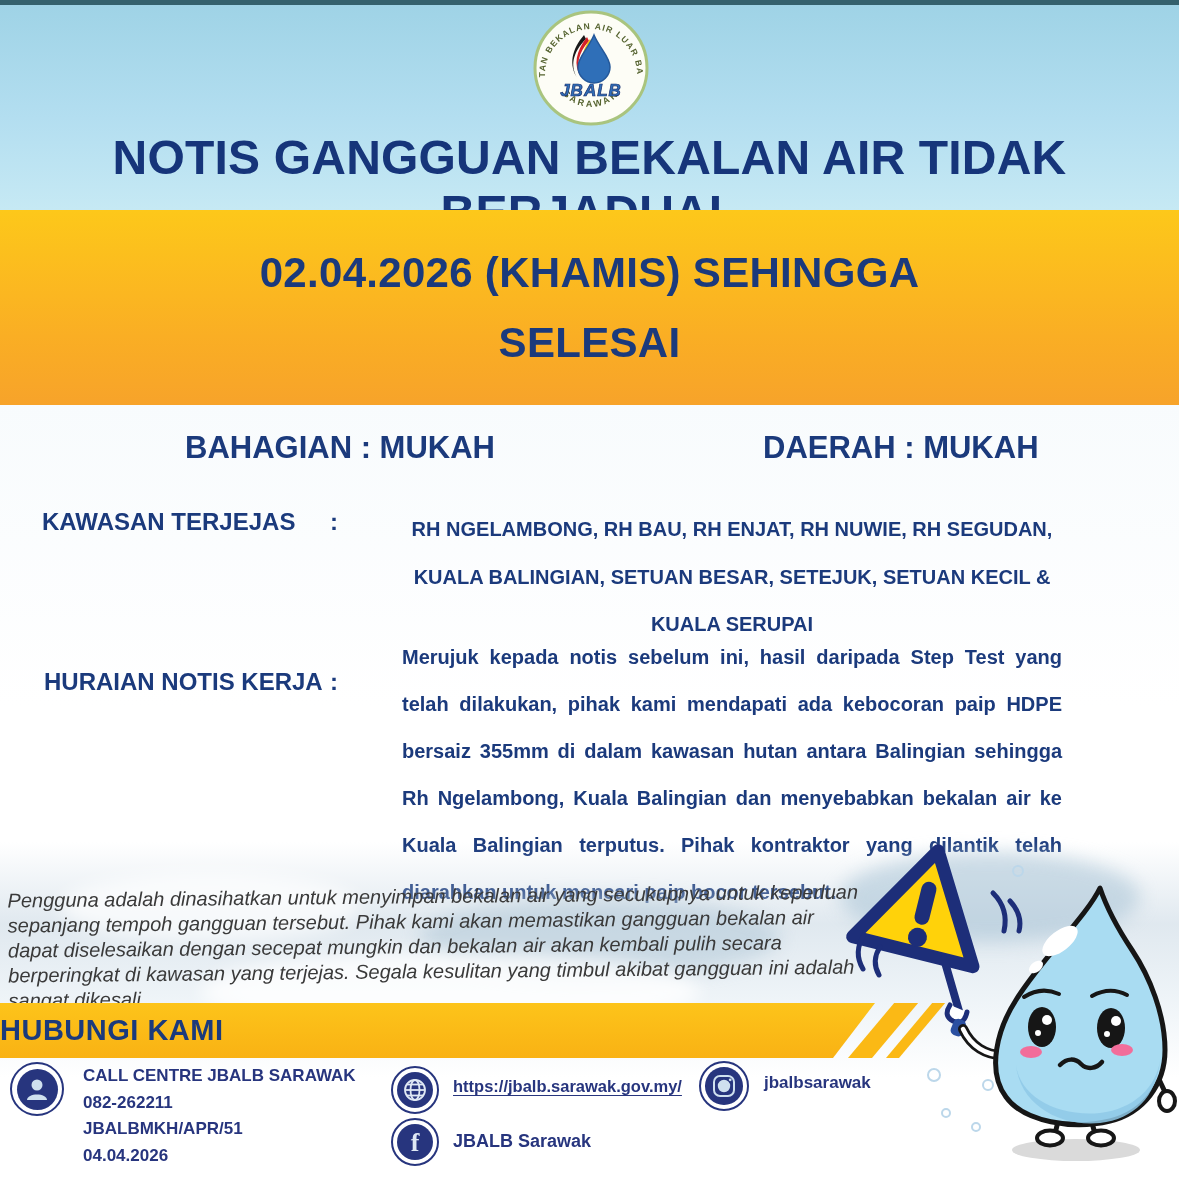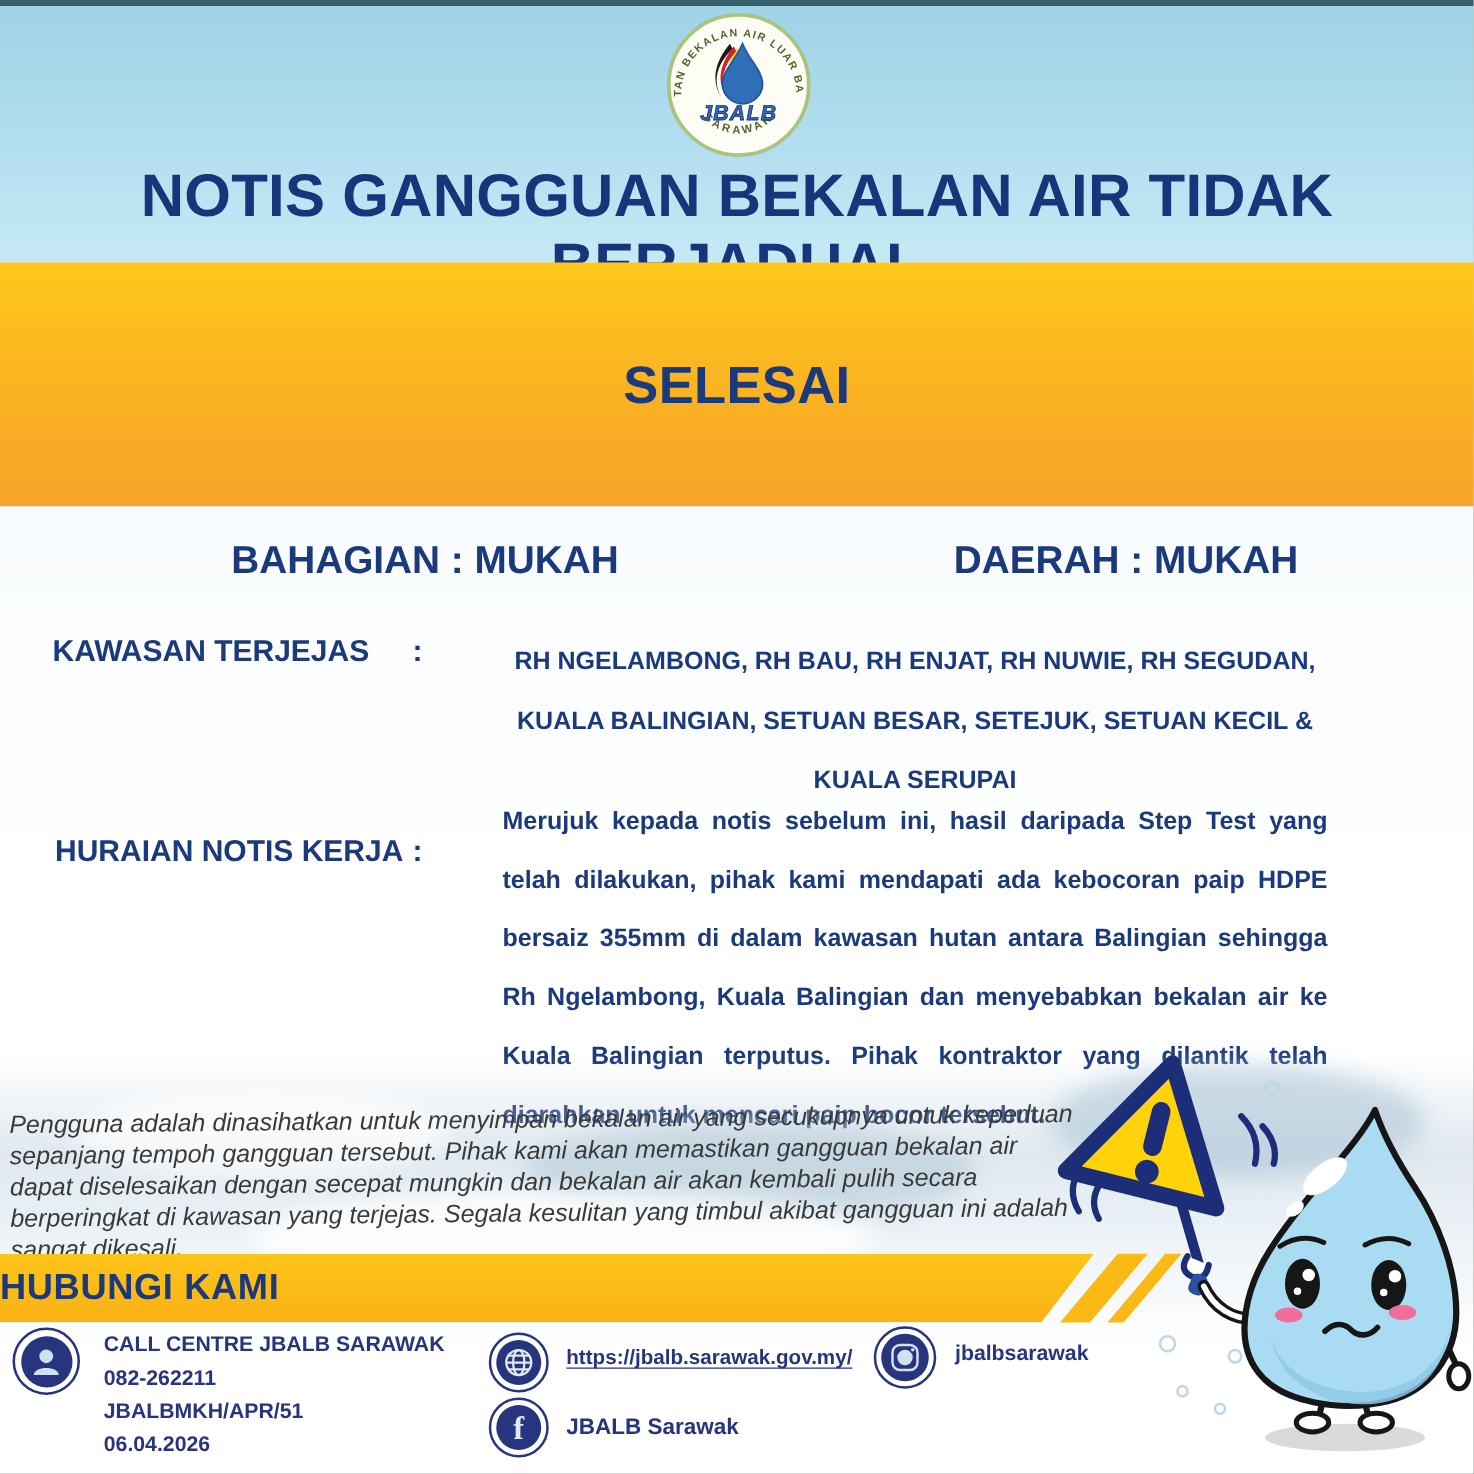--- a/index.html
+++ b/index.html
@@ -121,20 +121,21 @@
       </g>
 
       <path d="M62 26 C 56 40 46 48 46 58 A 16 16 0 0 0 78 58 C 78 48 68 40 62 26 Z" fill="#2f6fb8" stroke="#24589a" stroke-width="1.5"></path>
       <text x="59" y="87" text-anchor="middle" font-size="17" font-style="italic" font-weight="800" fill="#2f6fb8" stroke="#1b2f6e" stroke-width="0.7" letter-spacing="1">JBALB</text>
     </svg>
   </div>
 
   <div class="abs" id="main-title">NOTIS GANGGUAN BEKALAN AIR TIDAK BERJADUAL</div>
 
   <div class="abs" id="date-banner">
+    <div>02.04.2026 (KHAMIS) SEHINGGA</div>
     <div>SELESAI</div>
   </div>
 
   <div class="abs region-text" id="bahagian">BAHAGIAN : MUKAH</div>
   <div class="abs row-label" id="kawasan-label">KAWASAN TERJEJAS</div>
 
   <div class="abs region-text" id="daerah">DAERAH : MUKAH</div>
   <div class="abs row-colon" id="kawasan-colon">:</div>
   <div class="abs" id="kawasan-value">RH NGELAMBONG, RH BAU, RH ENJAT, RH NUWIE, RH SEGUDAN, KUALA BALINGIAN, SETUAN BESAR, SETEJUK, SETUAN KECIL &amp; KUALA SERUPAI</div>
 
@@ -161,21 +162,21 @@
       <svg width="30" height="30" viewBox="0 0 30 30">
         <circle cx="15" cy="11" r="5.5" fill="#cfe0ef"></circle>
         <path d="M5 26 C 5 18.5 25 18.5 25 26 Z" fill="#cfe0ef"></path>
       </svg>
     </div>
   </div>
   <div class="abs" id="cc-lines">
     <div>CALL CENTRE JBALB SARAWAK</div>
     <div>082-262211</div>
     <div>JBALBMKH/APR/51</div>
-    <div>06.04.2026</div>
+    <div>04.04.2026</div>
   </div>
 
   <div class="icon-ring" id="web-icon">
     <div class="icon-disc">
       <svg width="28" height="28" viewBox="0 0 28 28" fill="none" stroke="#dfe8f4" stroke-width="1.8">
         <circle cx="14" cy="14" r="10"></circle>
         <ellipse cx="14" cy="14" rx="4.5" ry="10"></ellipse>
         <line x1="4" y1="14" x2="24" y2="14"></line>
         <line x1="5.5" y1="8.5" x2="22.5" y2="8.5"></line>
         <line x1="5.5" y1="19.5" x2="22.5" y2="19.5"></line>

